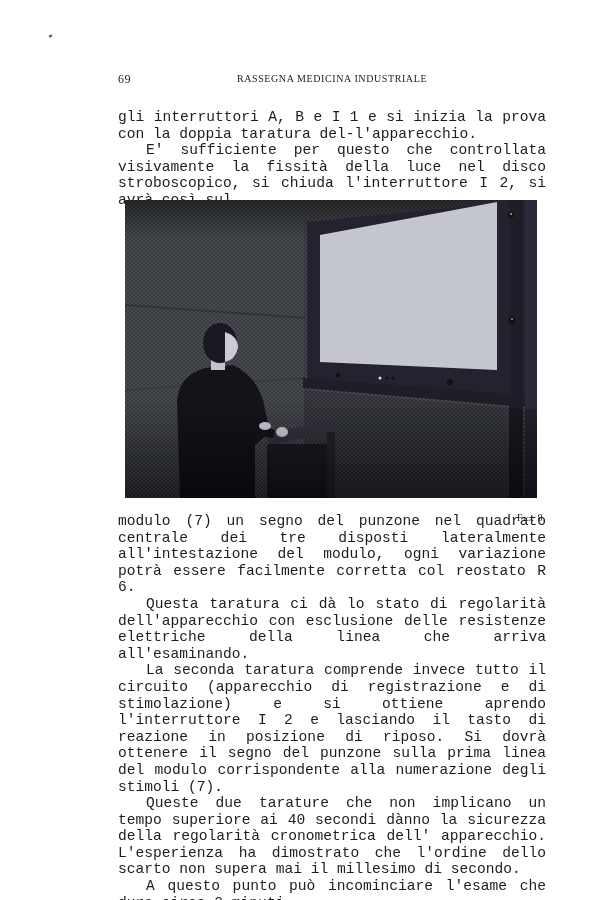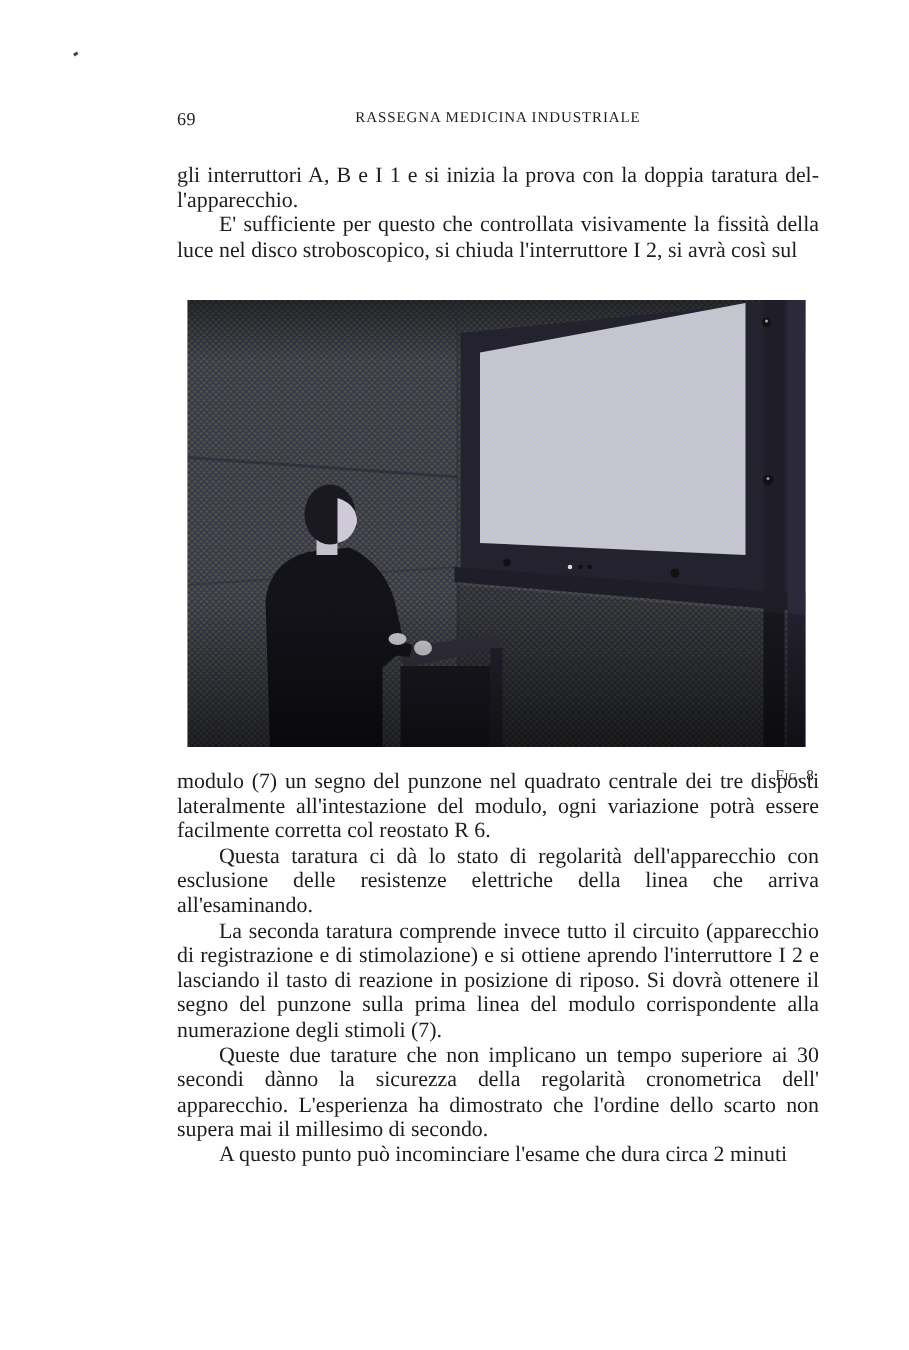--- a/index.html
+++ b/index.html
@@ -51,20 +51,21 @@
     .body-text {
       position: absolute;
       left: 118px;
       width: 428px;
       font-size: 14.6px;
       line-height: 16.6px;
       text-align: justify;
     }
     .body-text p {
       margin: 0;
+      font-family: Liberation Mono, monospace;
     }
     .body-text p.indent {
       text-indent: 28px;
     }
     .block-top {
       top: 109px;
     }
     .block-bottom {
       top: 513px;
     }
@@ -175,15 +176,15 @@
     <rect x="0" y="200" width="412" height="98" fill="url(#floorShade)"></rect>
   </svg>
 </div>
 
 <div class="caption">Fig. 8.</div>
 
 <div class="body-text block-bottom">
   <p>modulo (7) un segno del punzone nel quadrato centrale dei tre disposti lateralmente all'intestazione del modulo, ogni variazione potrà essere facilmente corretta col reostato R 6.</p>
   <p class="indent">Questa taratura ci dà lo stato di regolarità dell'apparecchio con esclusione delle resistenze elettriche della linea che arriva all'esaminando.</p>
   <p class="indent">La seconda taratura comprende invece tutto il circuito (apparecchio di registrazione e di stimolazione) e si ottiene aprendo l'interruttore I 2 e lasciando il tasto di reazione in posizione di riposo. Si dovrà ottenere il segno del punzone sulla prima linea del modulo corrispondente alla numerazione degli stimoli (7).</p>
-  <p class="indent">Queste due tarature che non implicano un tempo superiore ai 30 secondi dànno la sicurezza della regolarità cronometrica dell' apparecchio. L'esperienza ha dimostrato che l'ordine dello scarto non supera mai il millesimo di secondo.</p>
+  <p class="indent">Queste due tarature che non implicano un tempo superiore ai 40 secondi dànno la sicurezza della regolarità cronometrica dell' apparecchio. L'esperienza ha dimostrato che l'ordine dello scarto non supera mai il millesimo di secondo.</p>
   <p class="indent">A questo punto può incominciare l'esame che dura circa 2 minuti</p>
 </div>
 
 </body></html>

